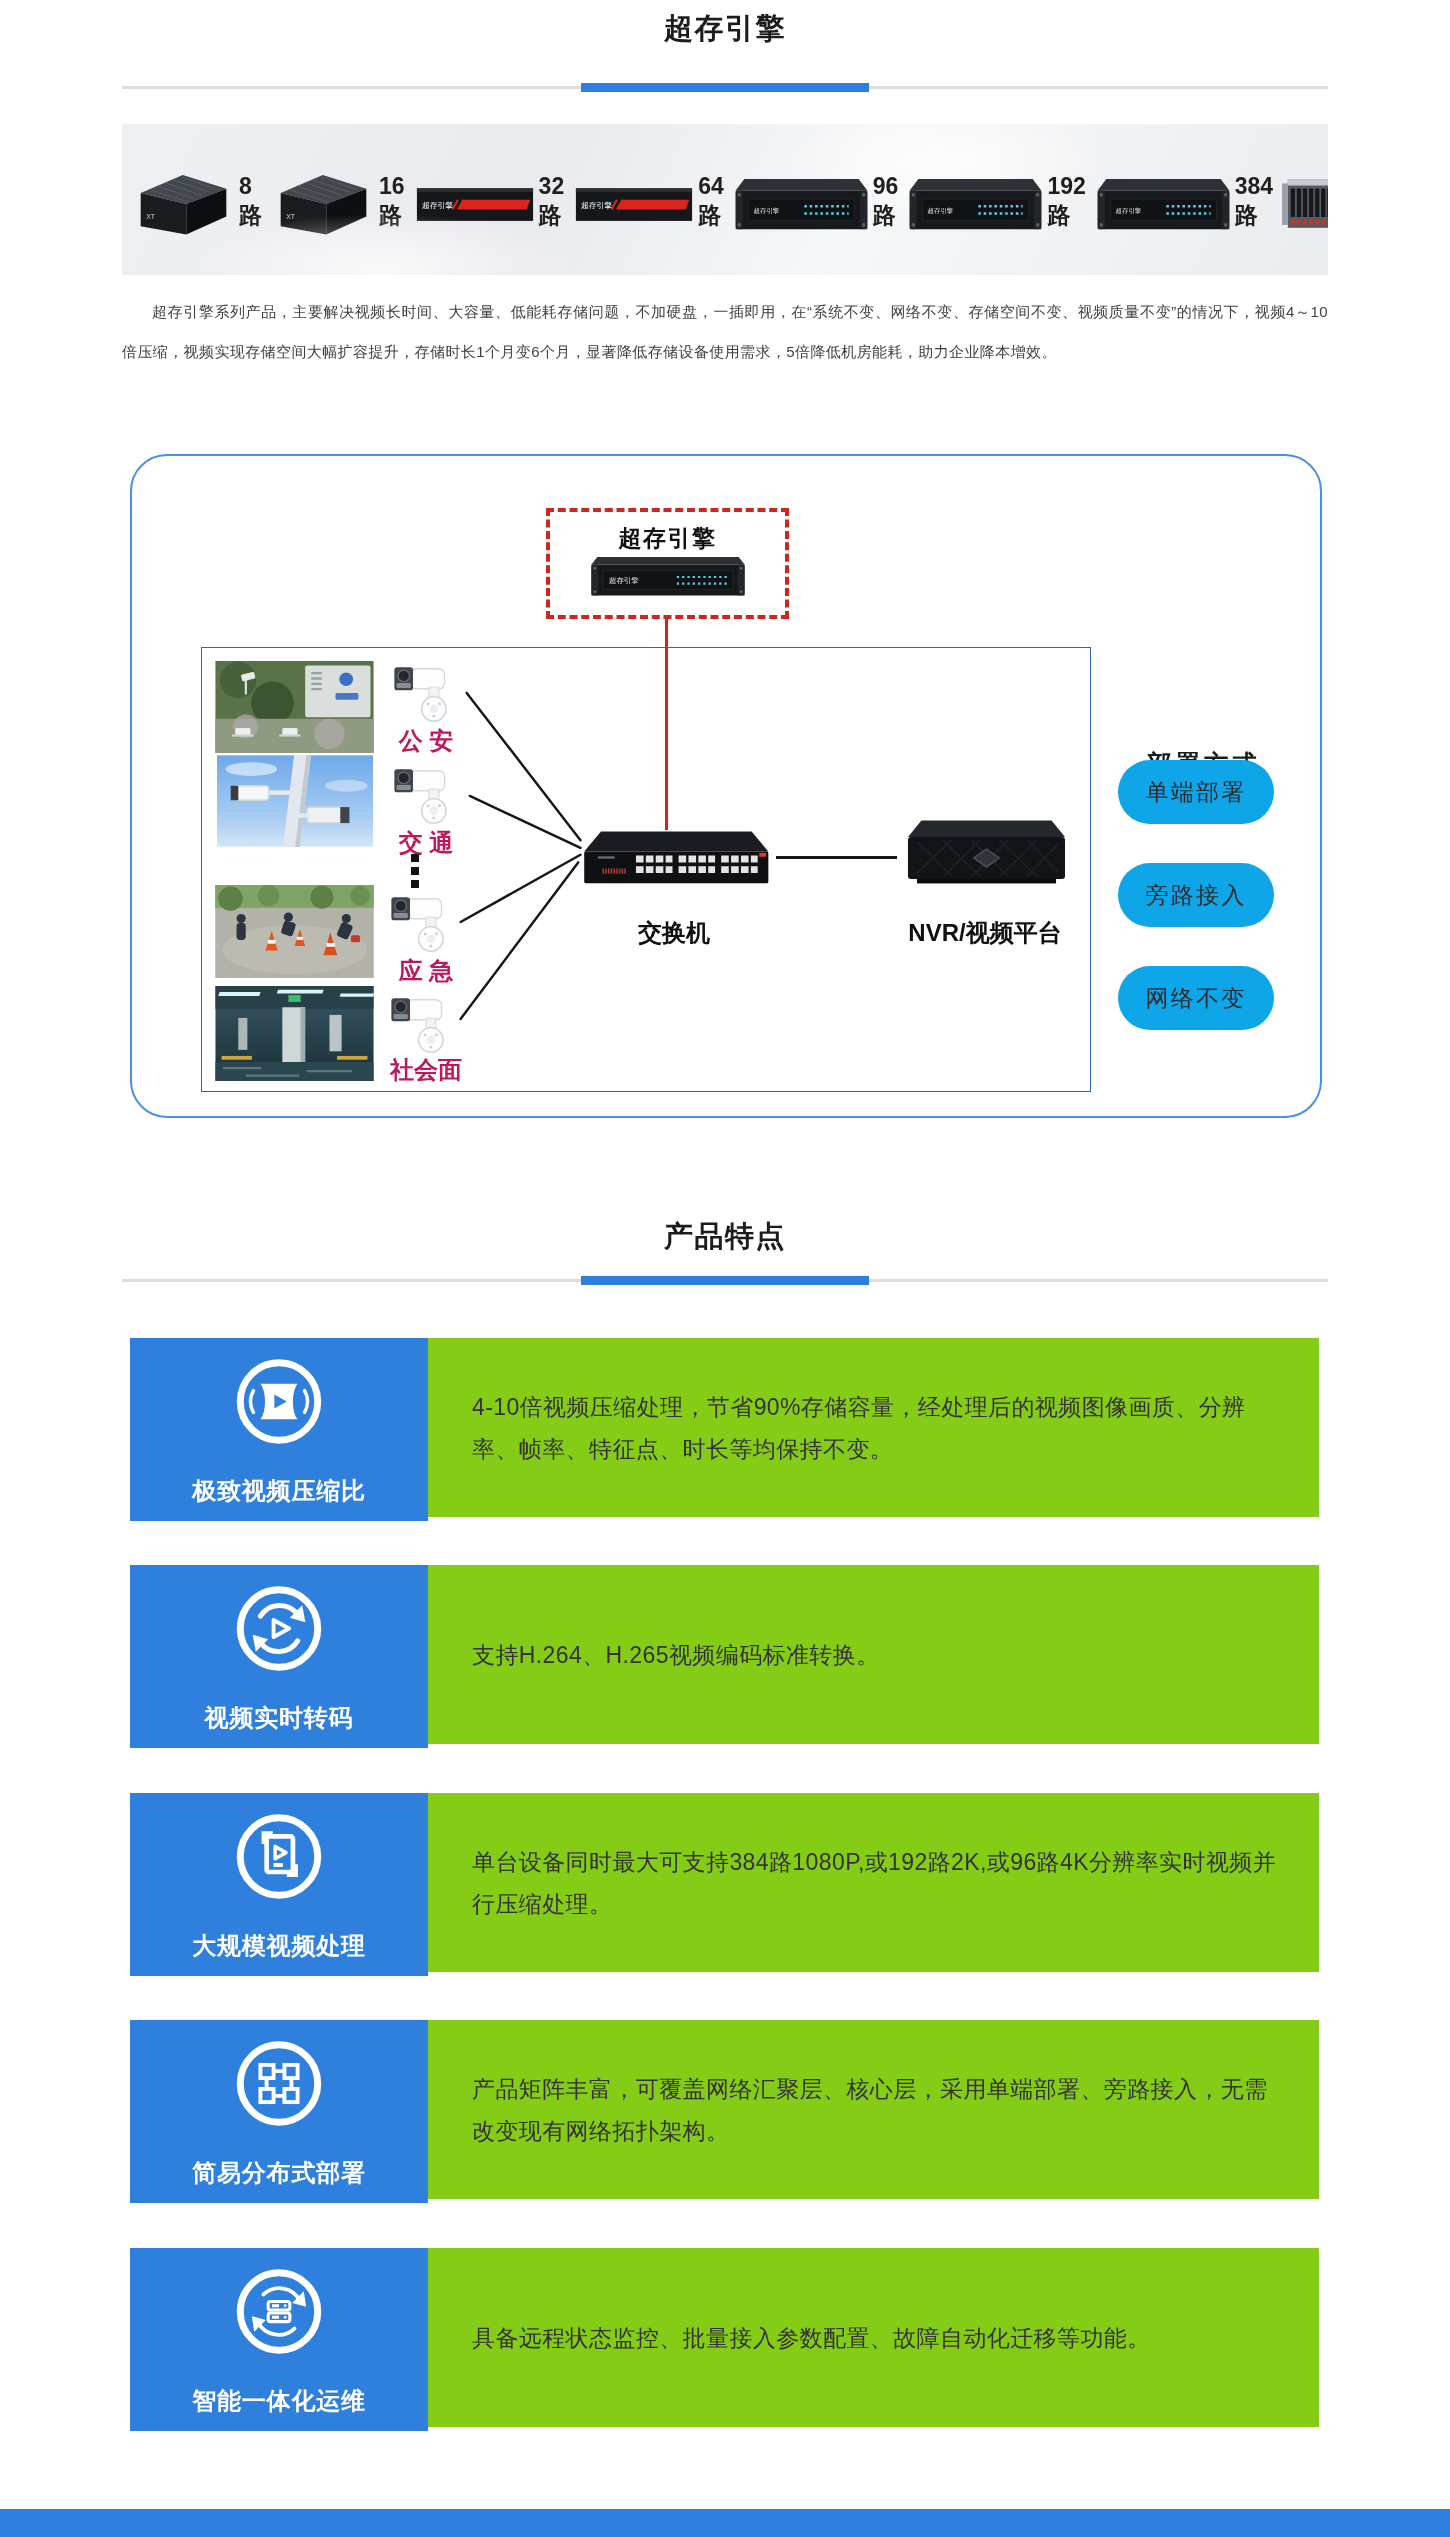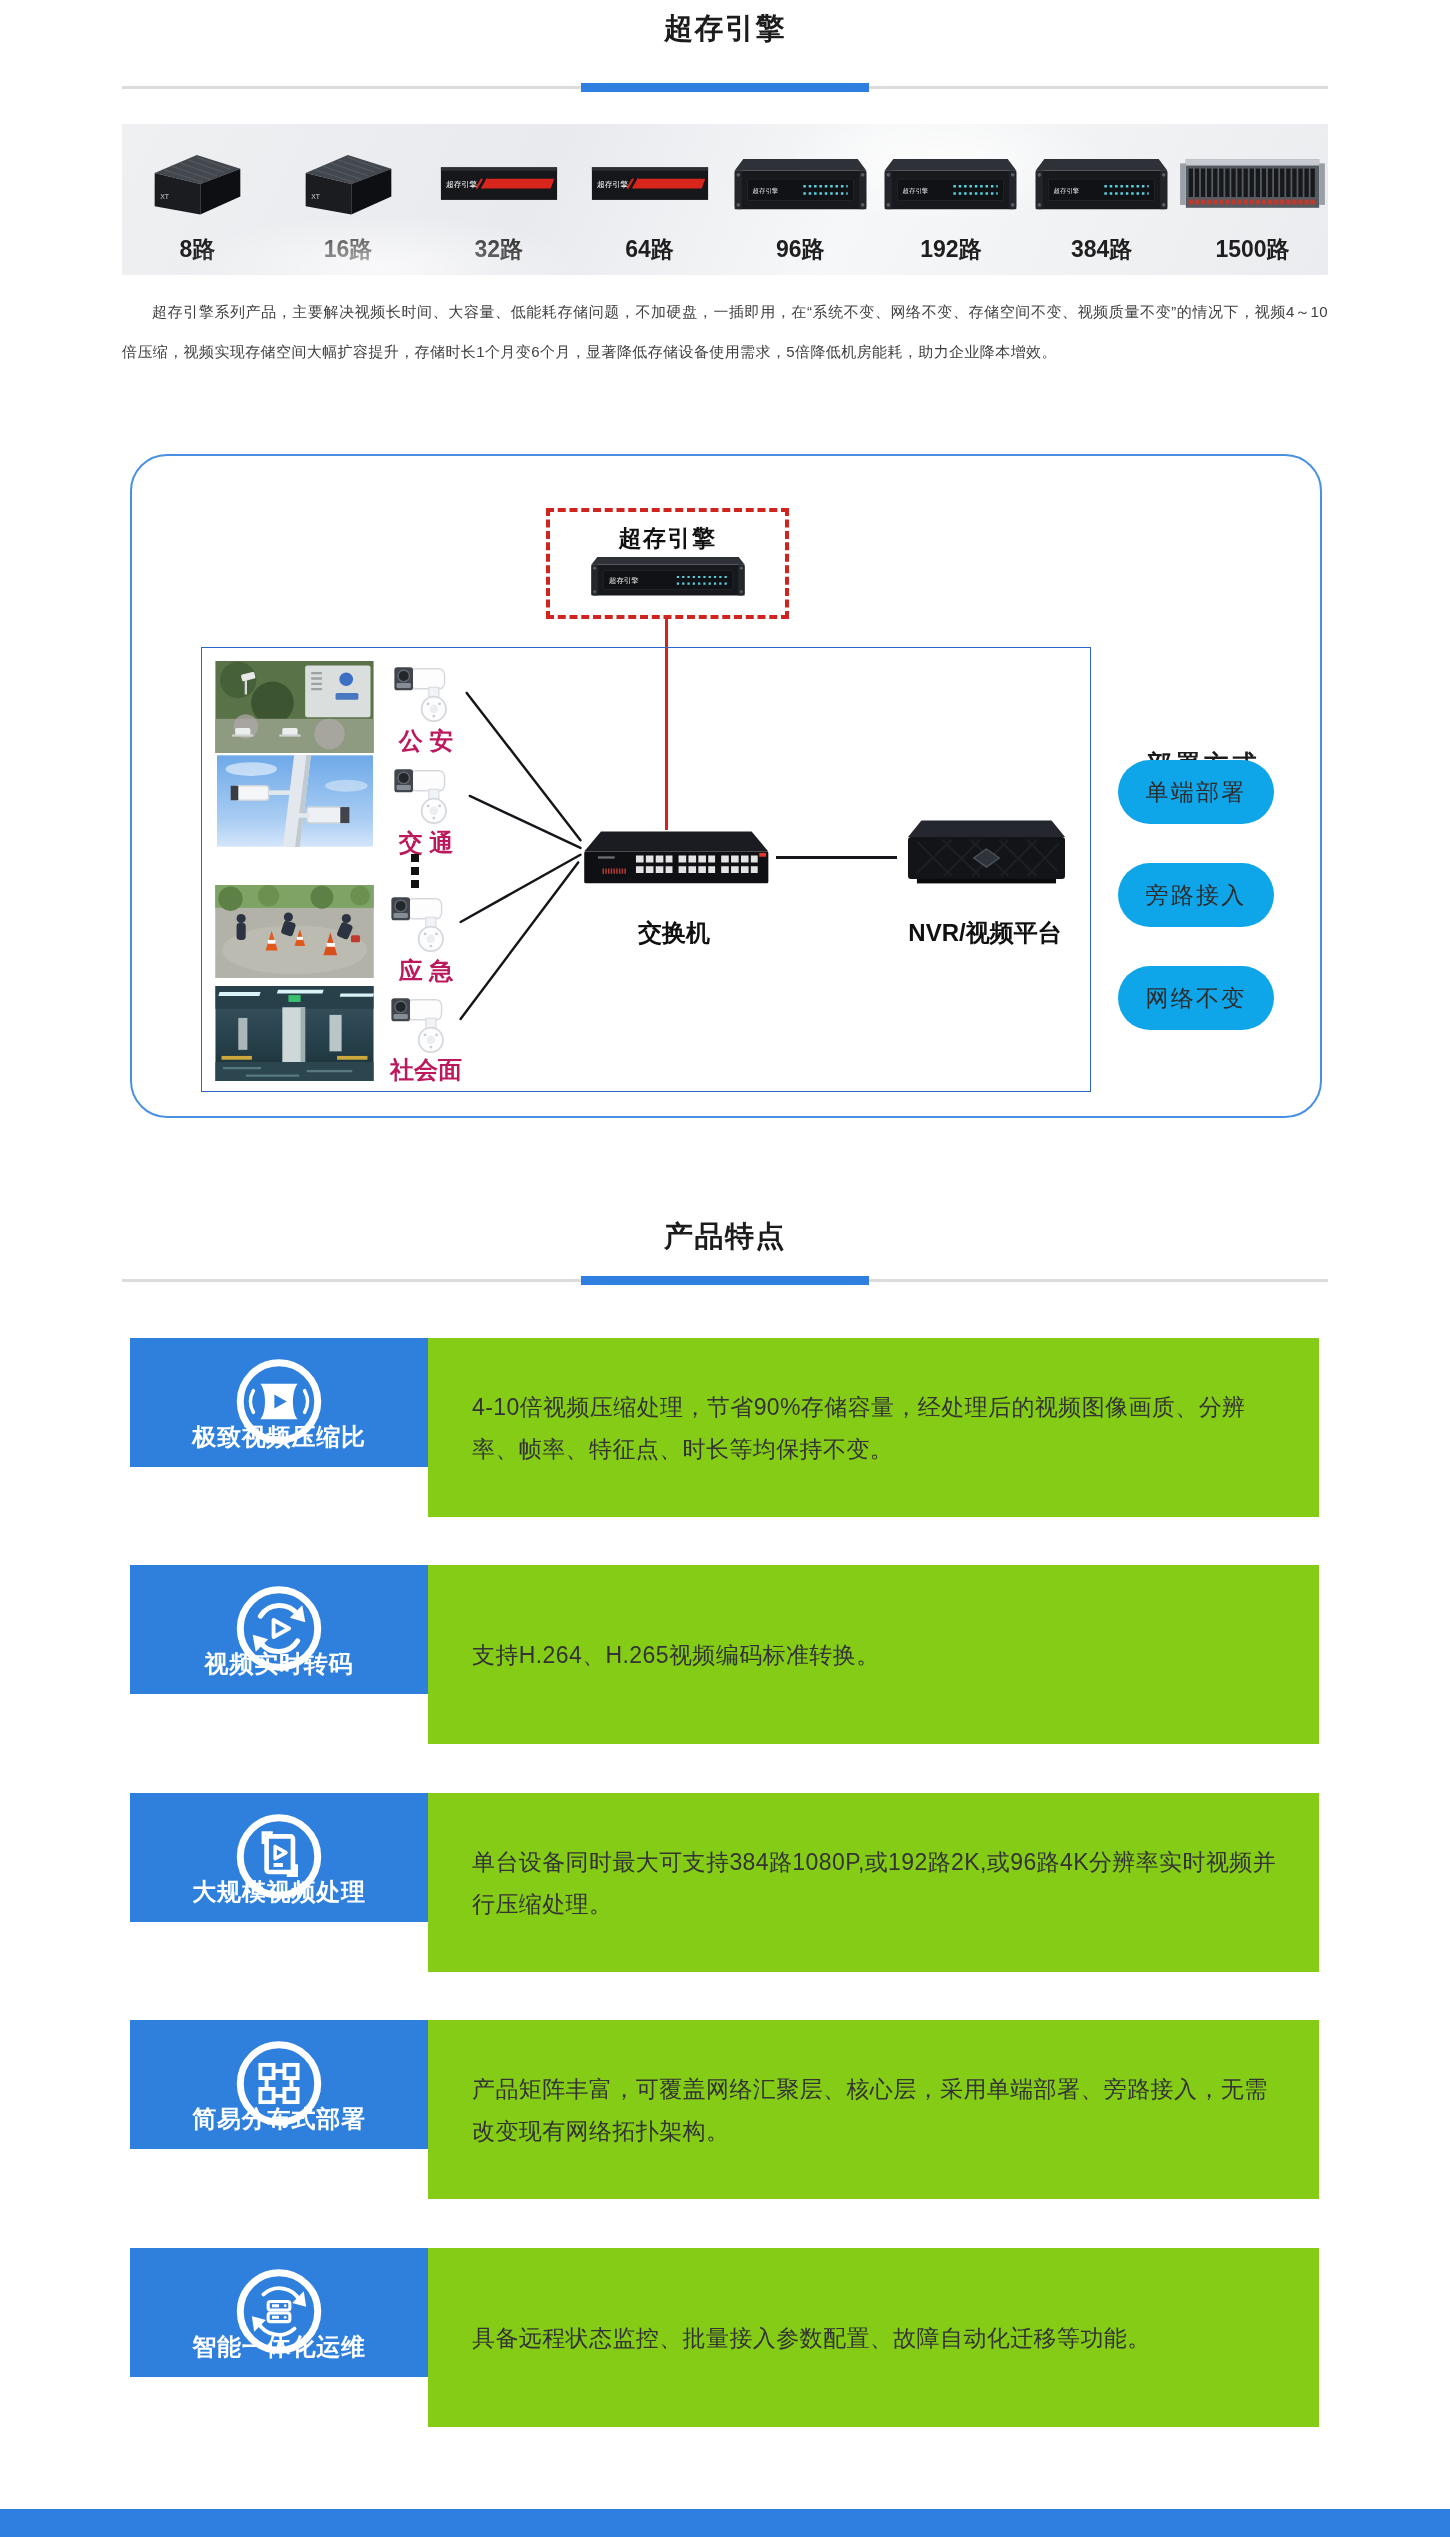--- a/index.html
+++ b/index.html
@@ -10,21 +10,21 @@
   .sec-title{position:absolute;left:0;right:0;text-align:center;font-size:29px;font-weight:600;color:#1c1c1c;letter-spacing:1.5px;}
   .divider{position:absolute;left:122px;width:1206px;height:9.2px;}
   .divider .gray{position:absolute;top:3.1px;left:0;right:0;height:3.1px;background:#dcdcdc;}
   .divider .blue{position:absolute;top:0;left:50%;transform:translateX(-50%);width:288px;height:9.2px;background:#2E7FE0;}
 
   
   .banner{position:absolute;left:122px;top:124px;width:1206px;height:151px;display:flex;
     background:linear-gradient(115deg,#eff0f2 0%,#e9eaee 35%,#f6f7f8 60%,#ebecef 100%);overflow:hidden;}
   .banner::before{content:"";position:absolute;left:55%;top:-23px;width:321px;height:122px;background:radial-gradient(closest-side,#ffffff 0%,rgba(255,255,255,0) 100%);opacity:.8;}
   .banner::after{content:"";position:absolute;left:5%;bottom:-46px;width:397px;height:107px;background:radial-gradient(closest-side,#ffffff 0%,rgba(255,255,255,0) 100%);opacity:.7;}
-  .b-item{position:relative;flex:1;display:flex;flex-direction:column;align-items:center;justify-content:flex-start;padding-top:5px;}
+  .b-item{position:relative;flex:1;display:flex;flex-direction:row;align-items:center;justify-content:flex-start;padding-top:5px;margin-left:6px;}
   .b-dev{height:105px;display:flex;align-items:center;justify-content:center;}
   .b-label{font-size:23px;font-weight:600;color:#1f1f1f;margin-top:0px;}
 
   
   .intro{position:absolute;left:122px;top:292px;width:1206px;font-size:15px;line-height:40px;color:#3f3f3f;
     text-indent:2em;text-align:justify;letter-spacing:0.4px;}
 
   
   .diagram{position:absolute;left:130px;top:454px;width:1188px;height:660px;border:2.3px solid #4A90E2;border-radius:37px;}
   .dash-box{position:absolute;left:414px;top:52px;width:243px;height:111px;border:4.6px dashed #D0241F;
@@ -38,21 +38,21 @@
   .vdots{position:absolute;left:279px;top:398px;display:flex;flex-direction:column;gap:4.6px;}
   .vdots span{width:8.4px;height:8.4px;background:#111;}
   .dev-label{position:absolute;text-align:center;font-size:24px;font-weight:600;color:#101010;}
   .hline{position:absolute;left:644px;top:400px;width:121px;height:3.1px;background:#15161a;}
   .deploy-title{position:absolute;left:956px;top:248px;width:232px;text-align:center;font-size:24.4px;font-weight:700;color:#1b1b1b;letter-spacing:3.8px;margin-top:44px;}
   .pill{position:absolute;left:986px;width:156px;height:64px;border-radius:32px;background:#0ea5e9;
     display:flex;align-items:center;justify-content:center;font-size:23px;color:#2b2b2b;letter-spacing:2.3px;cursor:pointer;}
 
   
   .card{position:absolute;left:130px;width:1188px;height:179px;}
-  .f-left{position:absolute;left:0;top:0;width:298px;height:129px;background:#2E80DC;}
+  .f-left{position:absolute;left:0;top:0;width:298px;height:183px;background:#2E80DC;}
   .f-icon{position:absolute;left:50%;top:17px;transform:translateX(-50%);}
   .f-name{position:absolute;left:0;right:0;bottom:13.7px;text-align:center;color:#fff;font-size:24px;font-weight:600;letter-spacing:0.8px;}
   .f-right{position:absolute;left:298px;top:0;width:891px;height:179px;background:#84cc16;display:flex;align-items:center;}
   .f-desc{font-size:23px;line-height:42px;color:#333;padding:0 42px 0 44px;letter-spacing:0.4px;}
 
   .bottom-bar{position:absolute;left:0;top:2509px;width:1450px;height:29px;background:#2E7FE0;}
 </style>
 </head>
 <body>
 

